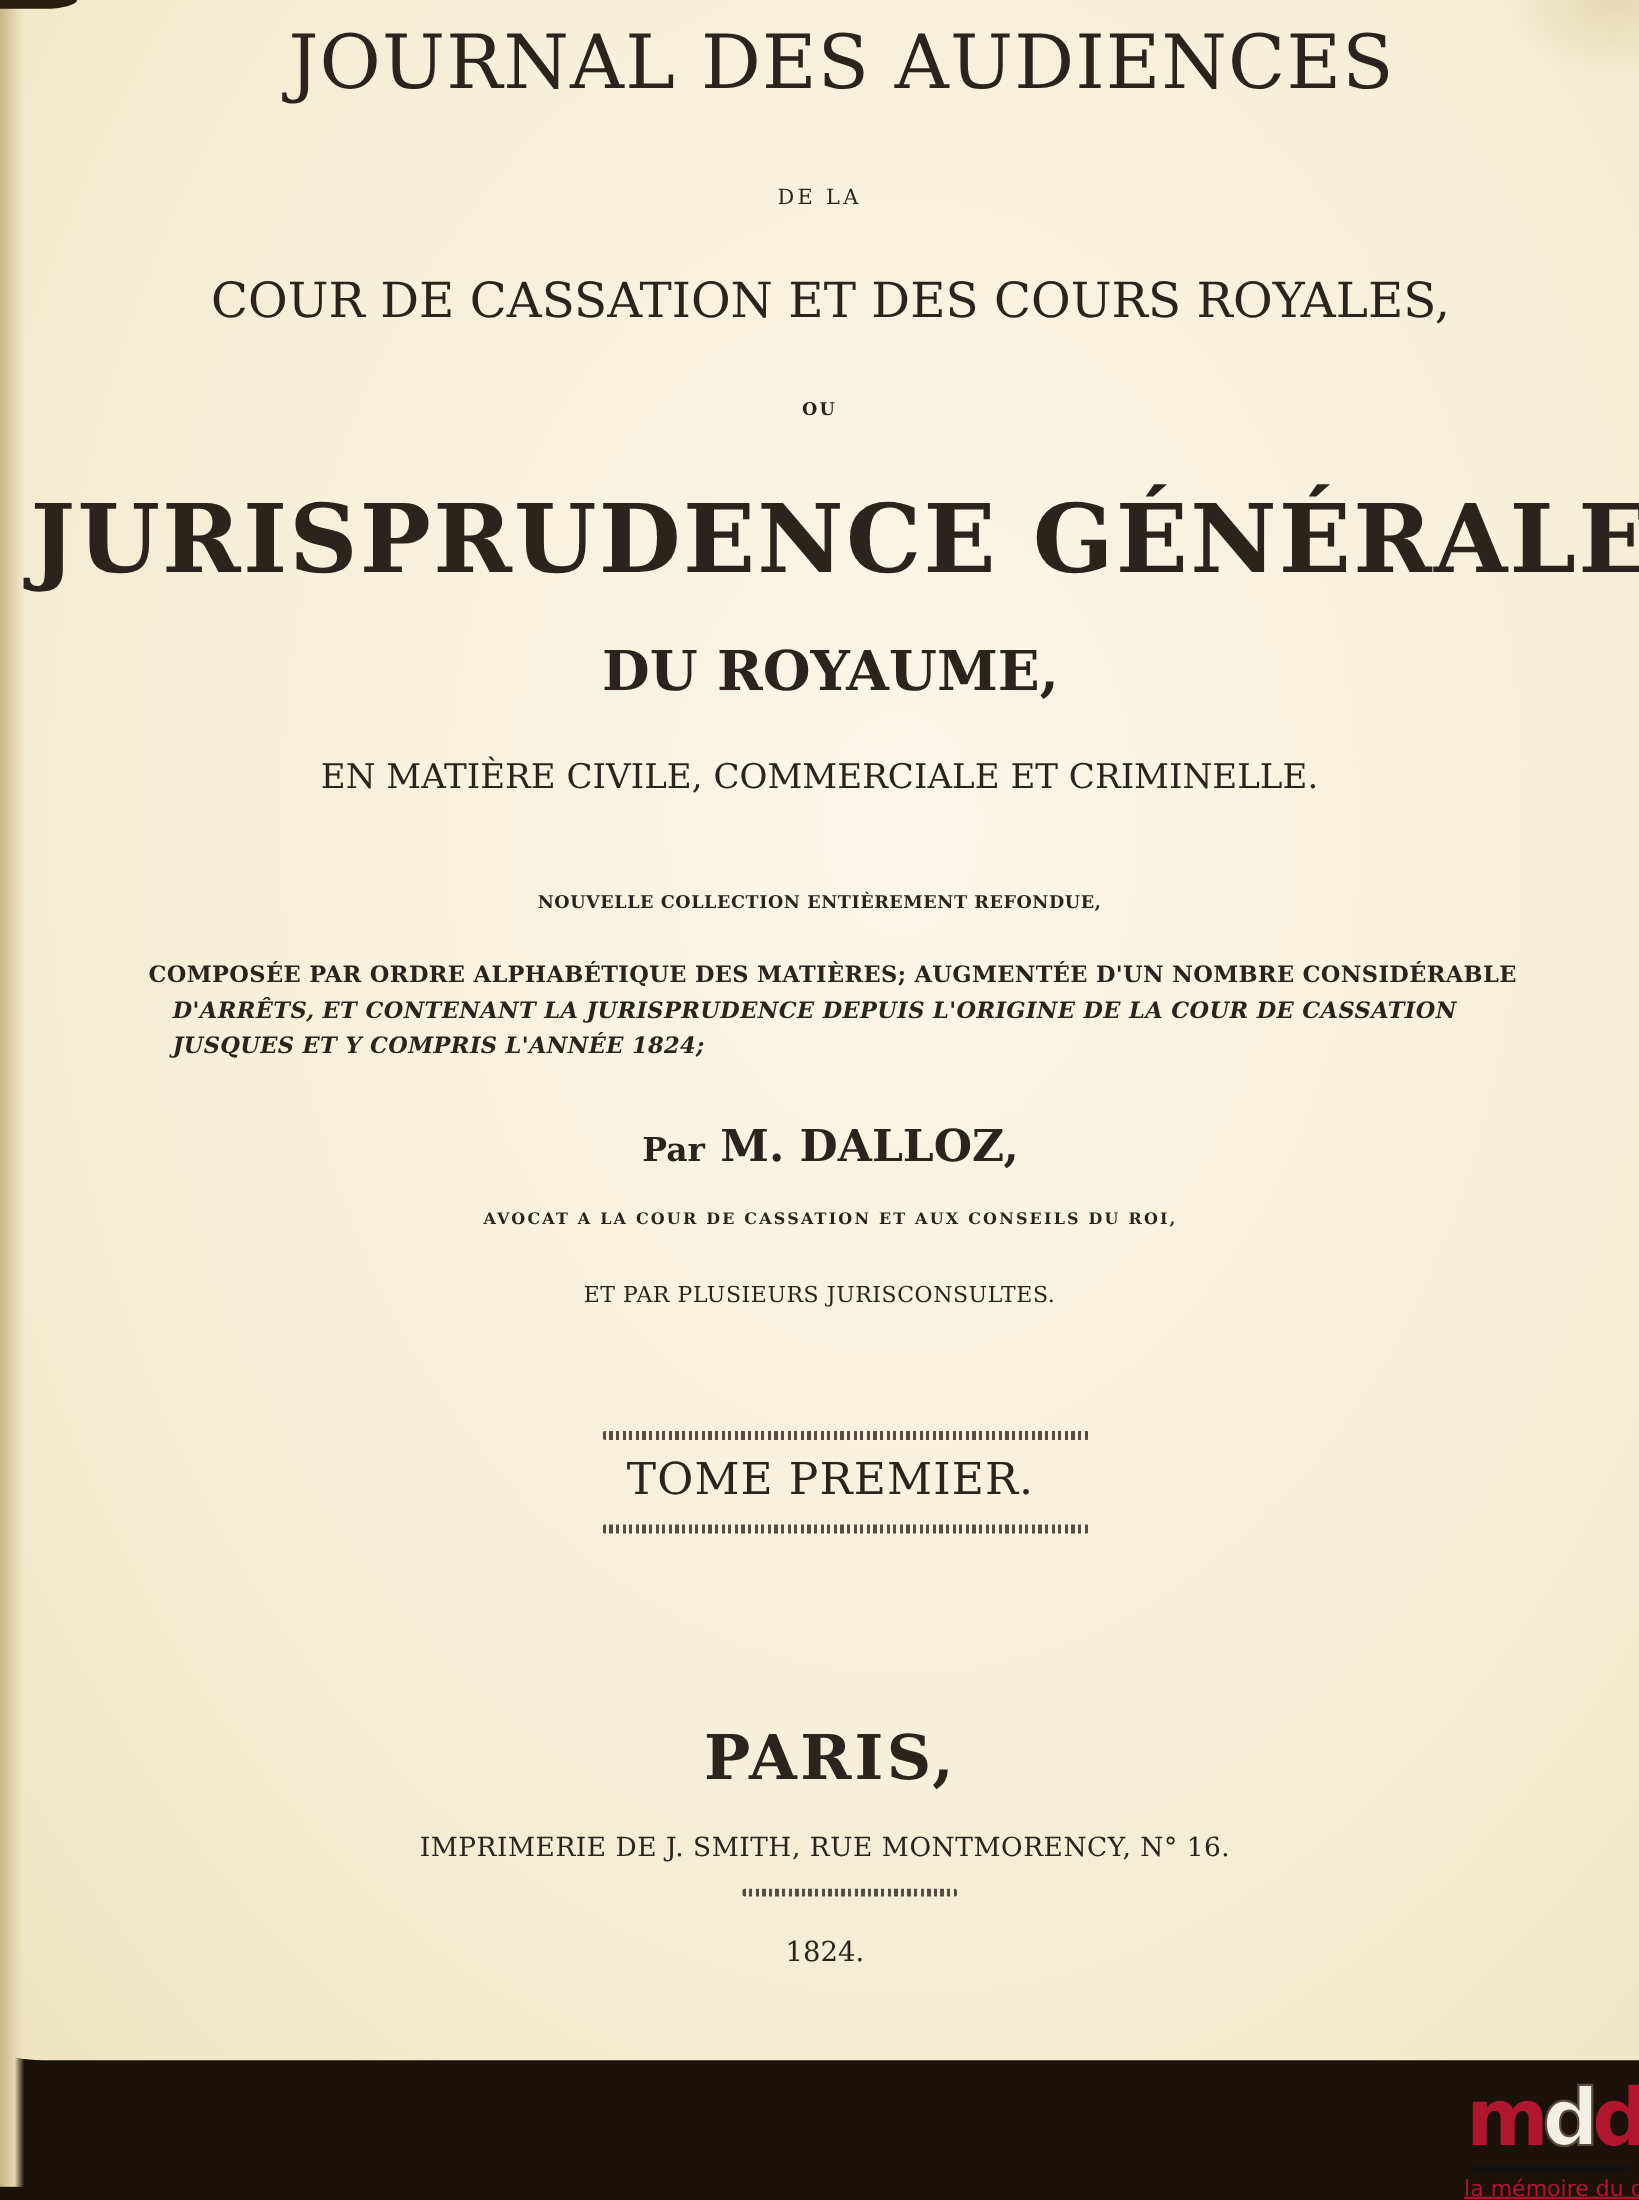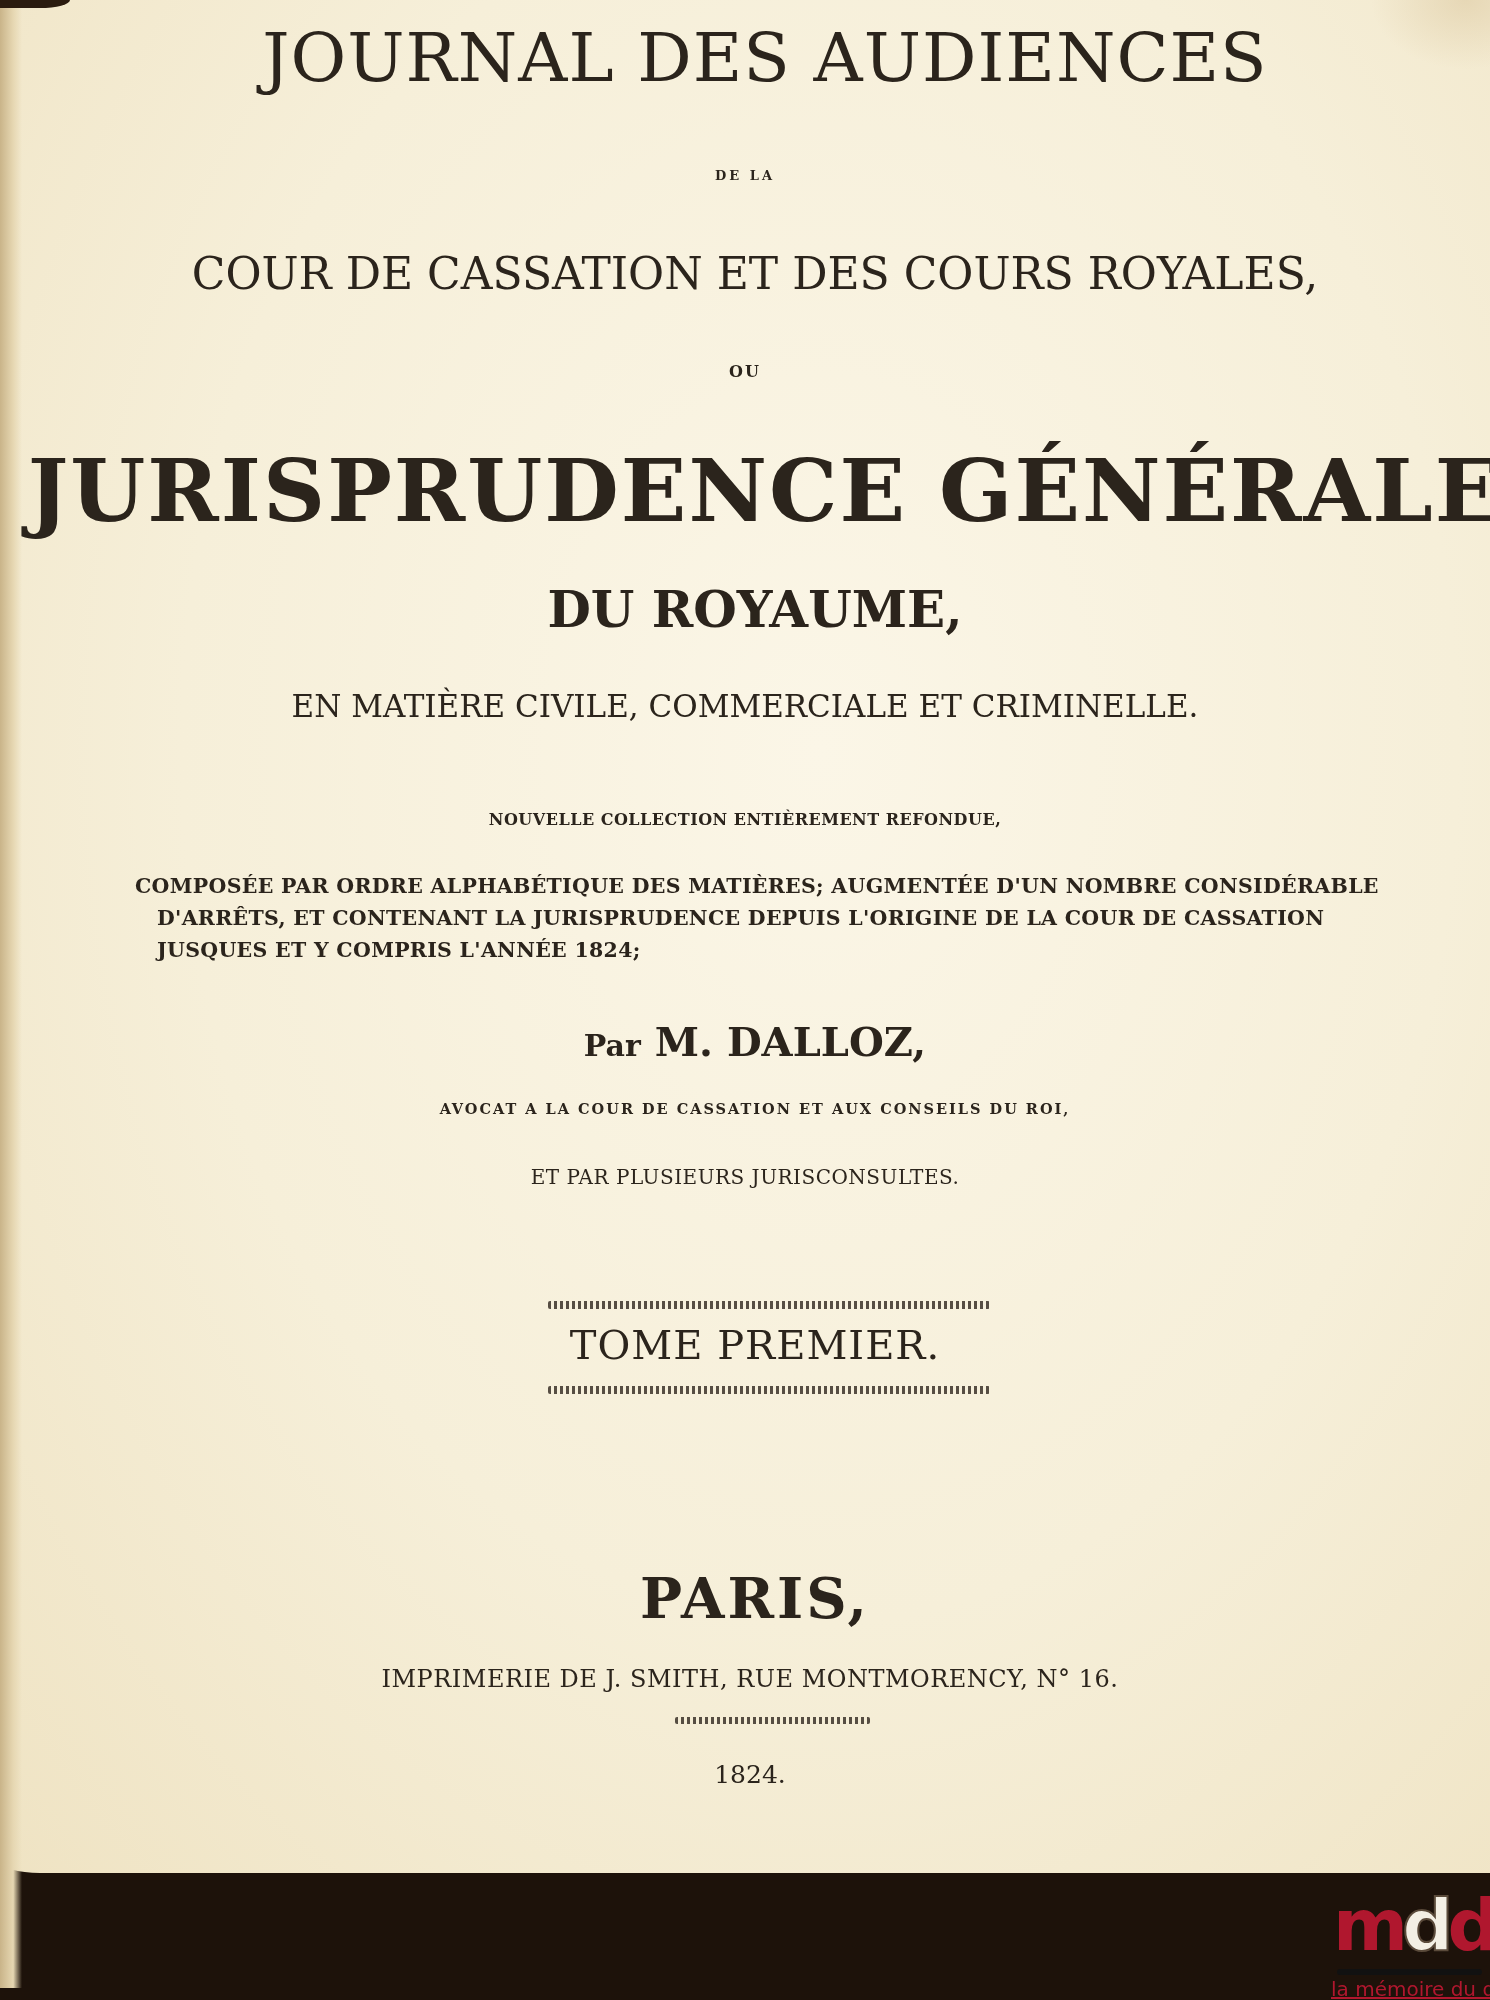--- a/index.html
+++ b/index.html
@@ -24,33 +24,33 @@
     }
     .top-stain {
       position: absolute; right: 0; top: 0; width: 120px; height: 70px;
       background: radial-gradient(ellipse at 80% 0%, rgba(220,200,160,0.55) 0%, rgba(246,239,217,0) 70%);
     }
     .line {
       position: absolute; left: 0; width: 1490px; text-align: center;
       color: #2b241c; white-space: nowrap;
     }
     .t-journal { top: 18px; font-size: 68px; letter-spacing: 1px; left: 20px; }
-    .t-dela { top: 168px; font-size: 13px; font-weight: bold; letter-spacing: 3px; }
+    .t-dela { top: 168px; font-size: 19px; font-weight: normal; letter-spacing: 3px; }
     .t-cour { top: 248px; font-size: 44px; left: 10px; }
     .t-ou { top: 362px; font-size: 16px; font-weight: bold; letter-spacing: 2px; }
     .t-juris { top: 440px; font-size: 86px; font-weight: bold; letter-spacing: 2px; left: 20px; }
     .t-royaume { top: 580px; font-size: 50px; font-weight: bold; left: 10px; }
     .t-matiere { top: 688px; font-size: 31px; left: 0; }
     .t-nouvelle { top: 810px; font-size: 16px; font-weight: bold; letter-spacing: 0.5px; }
     .para {
       position: absolute; left: 135px; width: 1290px; top: 870px;
       font-size: 20.5px; line-height: 32px; color: #2b241c; text-align: justify;
       font-weight: bold; letter-spacing: 0.3px;
     }
-    .para .l2, .para .l3 { padding-left: 22px; display: block; }
+    .para .l2, .para .l3 { padding-left: 22px; display: block; font-style: italic; }
     .t-par { top: 1018px; font-size: 40px; font-weight: bold; left: 10px; }
     .t-par .small-caps { font-size: 30px; }
     .t-avocat { top: 1100px; font-size: 14.5px; font-weight: bold; letter-spacing: 2px; left: 10px; }
     .t-plusieurs { top: 1165px; font-size: 20px; letter-spacing: 0.5px; }
     .rule-wavy {
       position: absolute; height: 8px;
       background: repeating-linear-gradient(90deg, #3a3128 0 3px, transparent 3px 6px);
       opacity: 0.85; border-radius: 2px;
     }
     .r1 { left: 548px; width: 442px; top: 1301px; }

